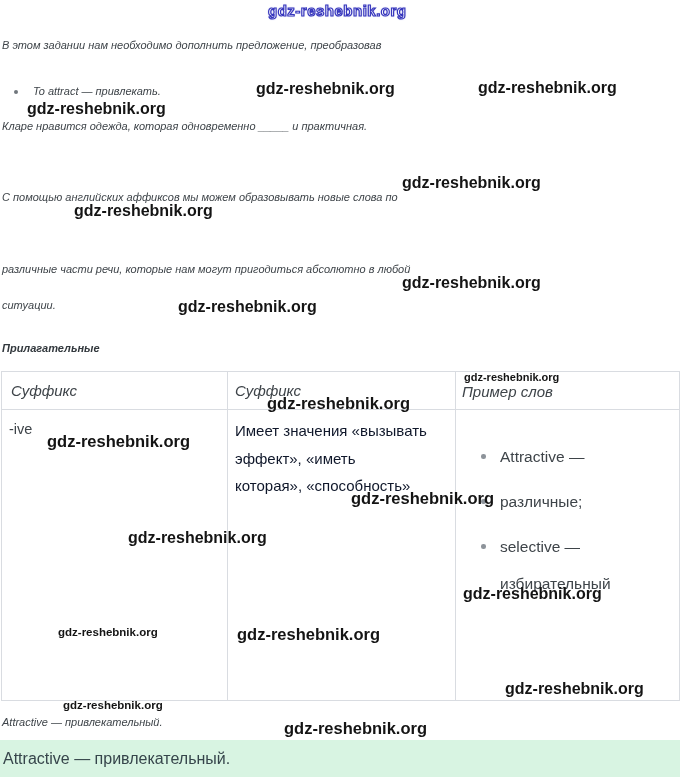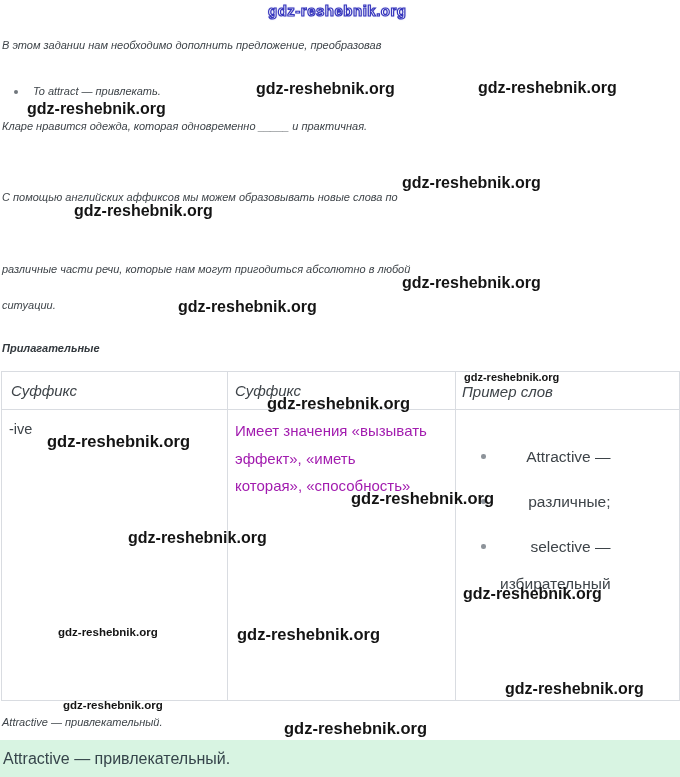--- a/index.html
+++ b/index.html
@@ -49,34 +49,33 @@
     position:absolute;
     left:7px; top:49px;
     font-size:14.5px;
     color:#3e4449;
   }
   .cell-meaning {
     position:absolute;
     left:233px; top:45px;
     font-size:15px;
     line-height:27.5px;
-    color:#a21caf;
+    color:#0f172a;
     white-space:nowrap;
   }
   ul.examples {
     position:absolute;
     left:478px; top:66px;
     margin:0; padding:0;
     list-style:none;
   }
   ul.examples li {
     position:relative;
     padding-left:20px;
     margin:0 0 8px 0;
-    text-align:right;
   }
   ul.examples li::before {
     content:"";
     position:absolute;
     left:1px; top:16px;
     width:4.5px; height:4.5px;
     border-radius:50%;
     background:#8d939a;
   }
   .ex-line {

